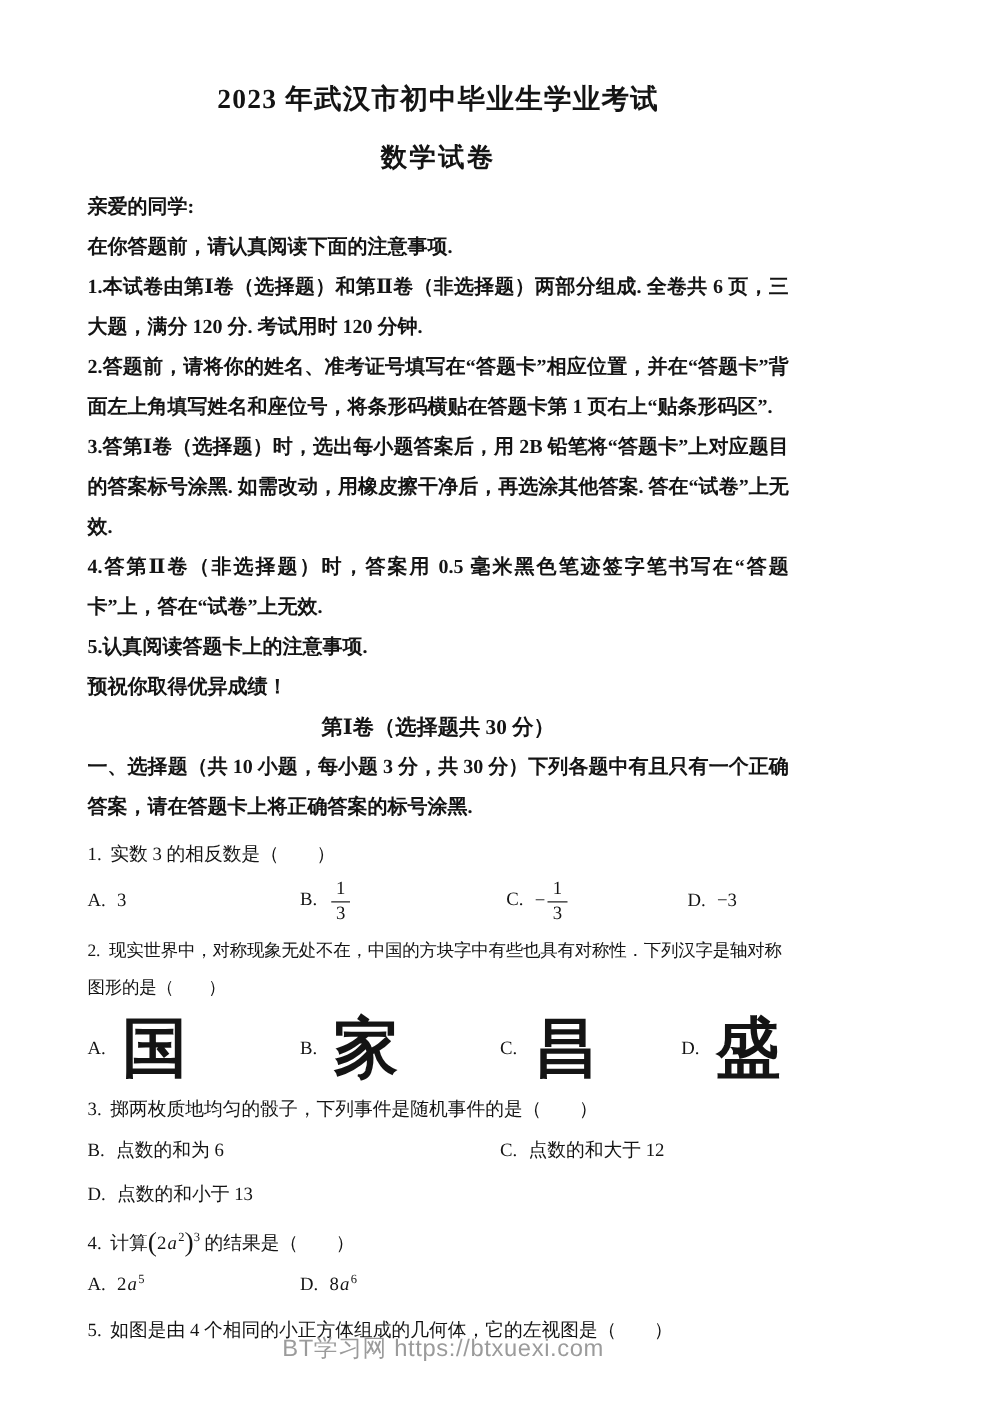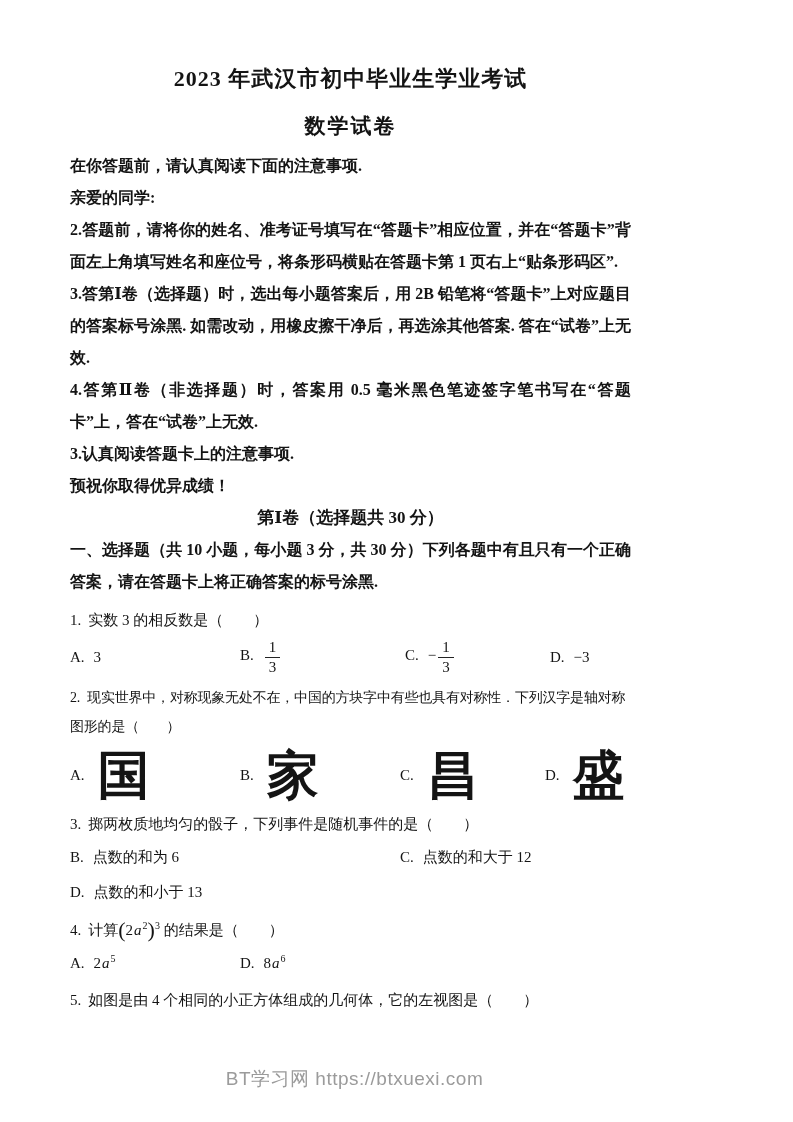--- a/index.html
+++ b/index.html
@@ -58,27 +58,28 @@
   }
 </style>
 </head>
 <body>
 
 <div class="page">
 
   <h1 class="title">2023 年武汉市初中毕业生学业考试</h1>
   <h2 class="subtitle">数学试卷</h2>
 
+  <p class="pre-line">亲爱的同学:</p>
   <p class="pre-line">在你答题前，请认真阅读下面的注意事项.</p>
-  <p class="pre-line">亲爱的同学:</p>
 
+  <p class="pre-line note">1.本试卷由第Ⅰ卷（选择题）和第Ⅱ卷（非选择题）两部分组成. 全卷共 6 页，三大题，满分 120 分. 考试用时 120 分钟.</p>
   <p class="pre-line note">2.答题前，请将你的姓名、准考证号填写在“答题卡”相应位置，并在“答题卡”背面左上角填写姓名和座位号，将条形码横贴在答题卡第 1 页右上“贴条形码区”.</p>
   <p class="pre-line note">3.答第Ⅰ卷（选择题）时，选出每小题答案后，用 2B 铅笔将“答题卡”上对应题目的答案标号涂黑. 如需改动，用橡皮擦干净后，再选涂其他答案. 答在“试卷”上无效.</p>
   <p class="pre-line note">4.答第Ⅱ卷（非选择题）时，答案用 0.5 毫米黑色笔迹签字笔书写在“答题卡”上，答在“试卷”上无效.</p>
-  <p class="pre-line note">3.认真阅读答题卡上的注意事项.</p>
+  <p class="pre-line note">5.认真阅读答题卡上的注意事项.</p>
 
   <p class="pre-line">预祝你取得优异成绩！</p>
 
   <p class="pre-line center-line">第Ⅰ卷（选择题共 30 分）</p>
   <p class="pre-line note">一、选择题（共 10 小题，每小题 3 分，共 30 分）下列各题中有且只有一个正确答案，请在答题卡上将正确答案的标号涂黑.</p>
 
   <div id="questions">
       <div class="question">
         <div class="stem"><span class="qnum">1.</span><span>实数 3 的相反数是（　　）</span></div>
         <div class="options four-col">

